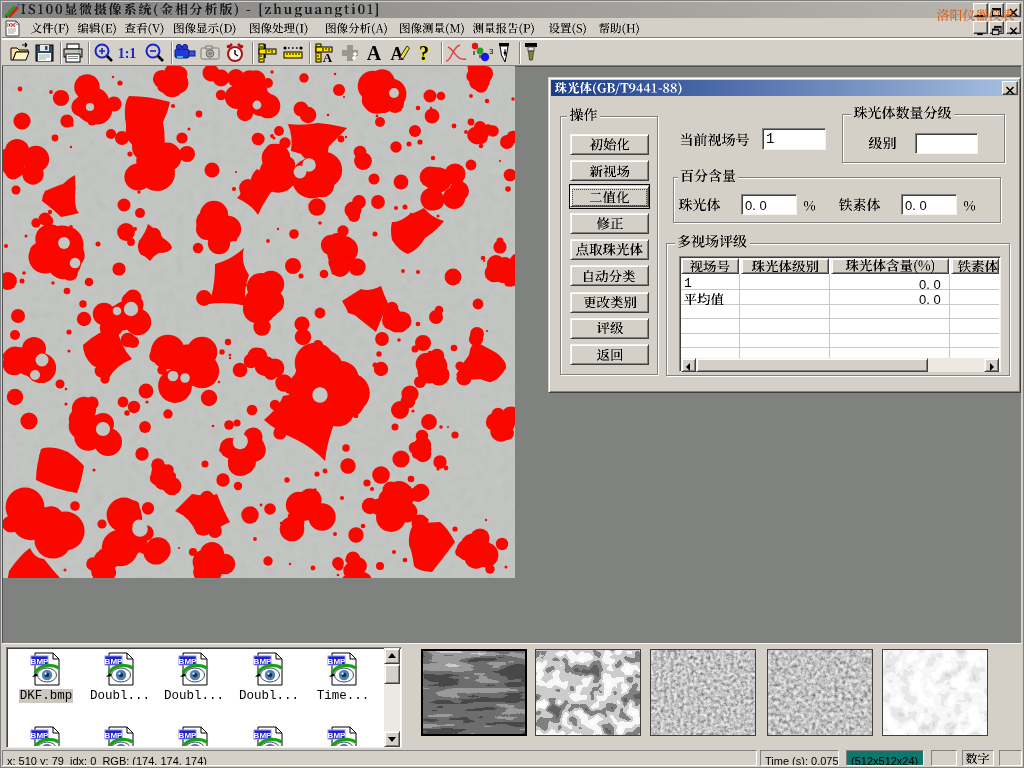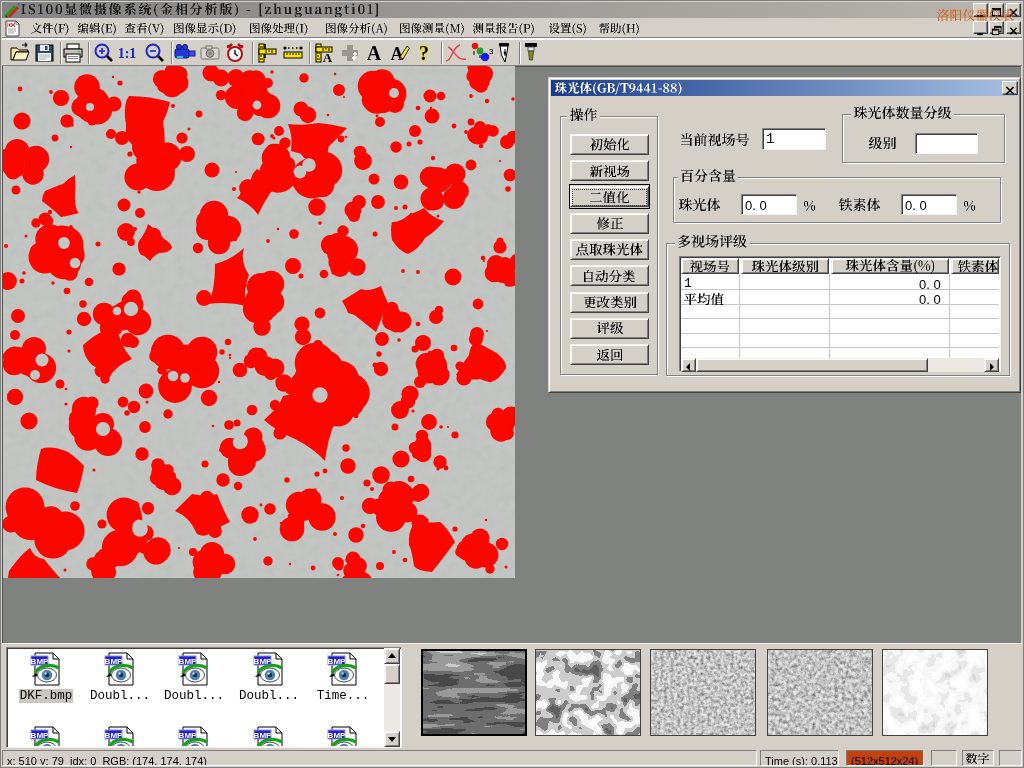--- a/index.html
+++ b/index.html
@@ -1156,22 +1156,22 @@
           <feColorMatrix type="matrix" values="0 0 0 0 1 0 0 0 0 1 0 0 0 0 1 0.8 0.8 0.8 0 -0.7"></feColorMatrix>
           <feComponentTransfer>
             <feFuncA type="discrete" tableValues="0.5 0.7 0.9 1 1"></feFuncA>
           </feComponentTransfer>
         </filter>
       </defs>
 <rect width="104" height="85" filter="url(#th4)"></rect>
     </svg></div>
 <div style="position:absolute;left:2px;top:748px;width:1020px;height:18px;background:#d4d0c8"></div>
 <div class="sunken" style="position:absolute;left:2px;top:750px;width:755px;height:16px;background:#d4d0c8;overflow:hidden"><span style="font-size:11px;color:#000;line-height:15px;position:relative;left:4px;white-space:nowrap">x: 510 y: 79&nbsp; idx: 0&nbsp; RGB: (174, 174, 174)</span></div>
-<div class="sunken" style="position:absolute;left:760px;top:750px;width:79px;height:16px;background:#d4d0c8;overflow:hidden"><span style="font-size:11px;color:#000;line-height:15px;position:relative;left:4px;white-space:nowrap">Time (s): 0.113</span></div>
-<div class="sunken" style="position:absolute;left:846px;top:750px;width:78px;height:16px;background:#c2410c;overflow:hidden"><span style="font-size:11px;color:#000;line-height:15px;position:relative;left:4px;white-space:nowrap">(512x512x24)</span></div>
+<div class="sunken" style="position:absolute;left:760px;top:750px;width:79px;height:16px;background:#d4d0c8;overflow:hidden"><span style="font-size:11px;color:#000;line-height:15px;position:relative;left:4px;white-space:nowrap">Time (s): 0.075</span></div>
+<div class="sunken" style="position:absolute;left:846px;top:750px;width:78px;height:16px;background:#0f766e;overflow:hidden"><span style="font-size:11px;color:#000;line-height:15px;position:relative;left:4px;white-space:nowrap">(512x512x24)</span></div>
 <div class="sunken" style="position:absolute;left:931px;top:750px;width:26px;height:16px;background:#d4d0c8;overflow:hidden"></div>
 <div class="sunken" style="position:absolute;left:962px;top:750px;width:32px;height:16px;background:#d4d0c8;overflow:hidden"></div>
 <div style="position:absolute;left:966.0px;top:752.5px;width:23px;height:11px">
     <svg width="23.0" height="11.0" viewBox="0 0 46 22" style="position:absolute;left:0;top:0;">
       <path fill="#000000" d="M5 0h2v1h-2zM14 0h2v1h-2zM33 0h3v1h-3zM1 1h2v1h-2zM5 1h2v1h-2zM9 1h2v1h-2zM14 1h2v1h-2zM34 1h3v1h-3zM2 2h2v1h-2zM5 2h2v1h-2zM8 2h2v1h-2zM13 2h3v1h-3zM35 2h2v1h-2zM2 3h2v1h-2zM5 3h2v1h-2zM8 3h1v1h-1zM13 3h2v1h-2zM26 3h2v1h-2zM35 3h2v1h-2zM43 3h2v1h-2zM5 4h2v1h-2zM9 4h3v1h-3zM13 4h2v1h-2zM19 4h2v1h-2zM26 4h2v1h-2zM42 4h4v1h-4zM0 5h12v1h-12zM13 5h9v1h-9zM25 5h2v1h-2zM42 5h2v1h-2zM4 6h5v1h-5zM12 6h2v1h-2zM18 6h2v1h-2zM24 6h3v1h-3zM39 6h2v1h-2zM42 6h1v1h-1zM3 7h4v1h-4zM8 7h2v1h-2zM12 7h2v1h-2zM18 7h2v1h-2zM24 7h2v1h-2zM28 7h14v1h-14zM2 8h2v1h-2zM5 8h2v1h-2zM9 8h2v1h-2zM12 8h2v1h-2zM18 8h2v1h-2zM38 8h3v1h-3zM1 9h2v1h-2zM5 9h2v1h-2zM9 9h2v1h-2zM12 9h2v1h-2zM18 9h2v1h-2zM37 9h2v1h-2zM0 10h1v1h-1zM5 10h1v1h-1zM11 10h1v1h-1zM14 10h1v1h-1zM17 10h3v1h-3zM34 10h3v1h-3zM4 11h3v1h-3zM14 11h1v1h-1zM17 11h2v1h-2zM34 11h2v1h-2zM3 12h3v1h-3zM9 12h1v1h-1zM14 12h1v1h-1zM17 12h2v1h-2zM34 12h2v1h-2zM43 12h2v1h-2zM0 13h11v1h-11zM14 13h5v1h-5zM24 13h22v1h-22zM2 14h3v1h-3zM8 14h2v1h-2zM15 14h3v1h-3zM34 14h2v1h-2zM2 15h2v1h-2zM8 15h2v1h-2zM15 15h3v1h-3zM34 15h2v1h-2zM1 16h4v1h-4zM7 16h2v1h-2zM15 16h3v1h-3zM34 16h2v1h-2zM4 17h5v1h-5zM14 17h5v1h-5zM34 17h2v1h-2zM5 18h5v1h-5zM13 18h2v1h-2zM17 18h3v1h-3zM34 18h2v1h-2zM4 19h2v1h-2zM8 19h2v1h-2zM12 19h2v1h-2zM18 19h3v1h-3zM34 19h2v1h-2zM3 20h2v1h-2zM10 20h2v1h-2zM19 20h3v1h-3zM32 20h4v1h-4zM1 21h1v1h-1zM9 21h1v1h-1zM20 21h1v1h-1zM33 21h2v1h-2z"></path>
     </svg>
   </div>
 <div class="sunken" style="position:absolute;left:999px;top:750px;width:23px;height:16px;background:#d4d0c8;overflow:hidden"></div>
 <div style="position:absolute;left:548px;top:77px;width:473px;height:316px;background:#d4d0c8;
 border-top:1px solid #d4d0c8;border-left:1px solid #d4d0c8;border-right:1px solid #404040;border-bottom:1px solid #404040;

